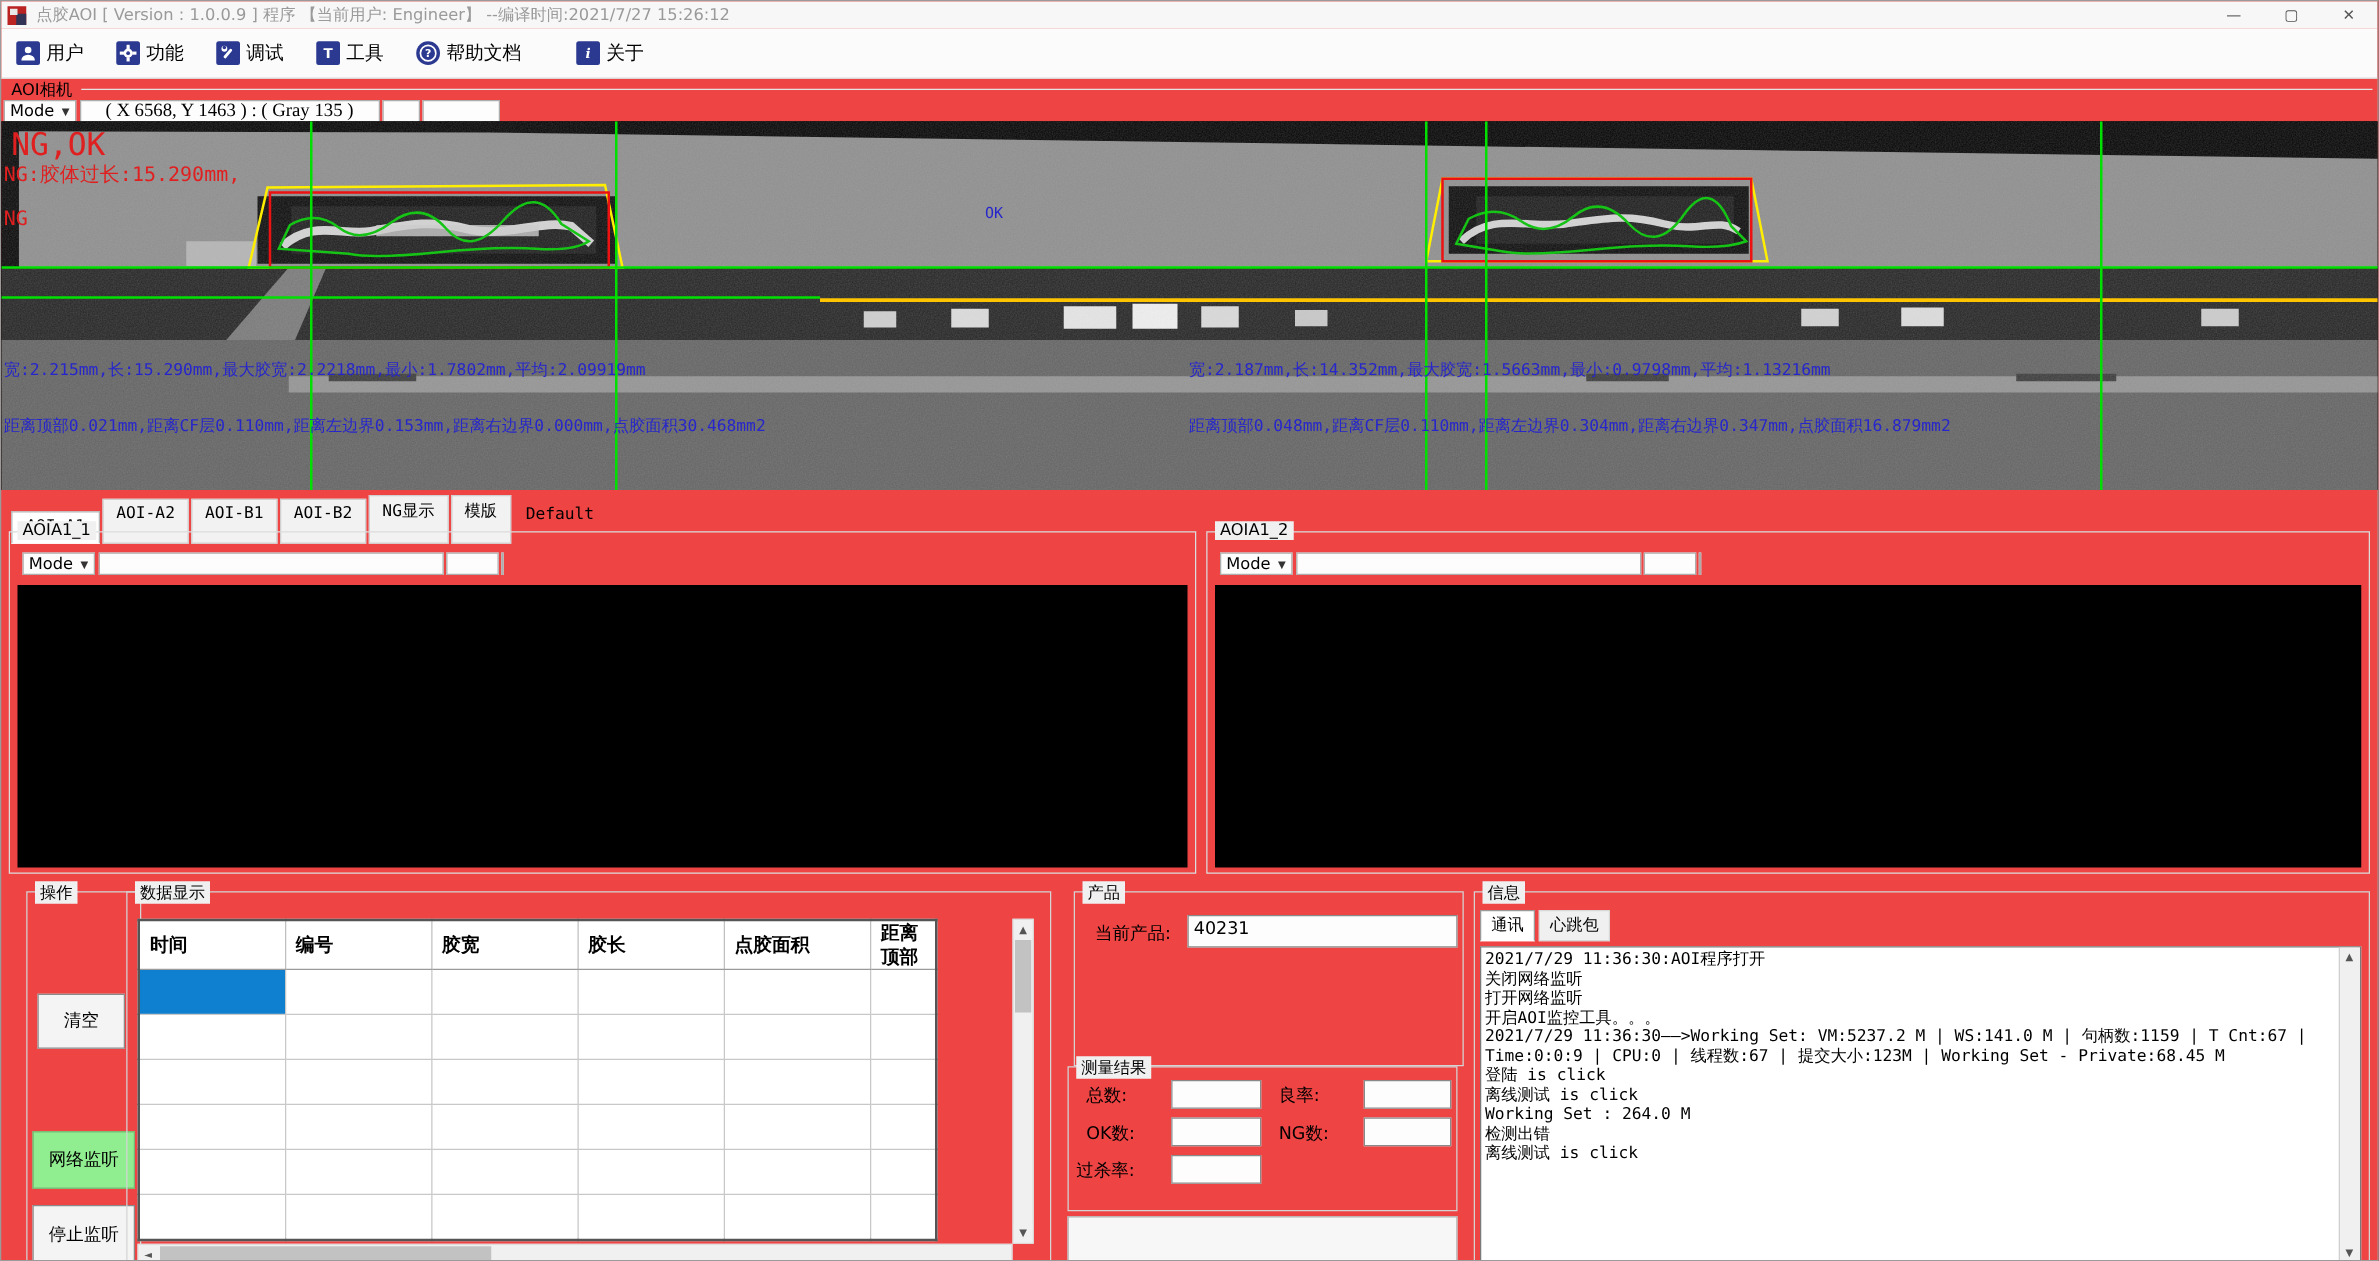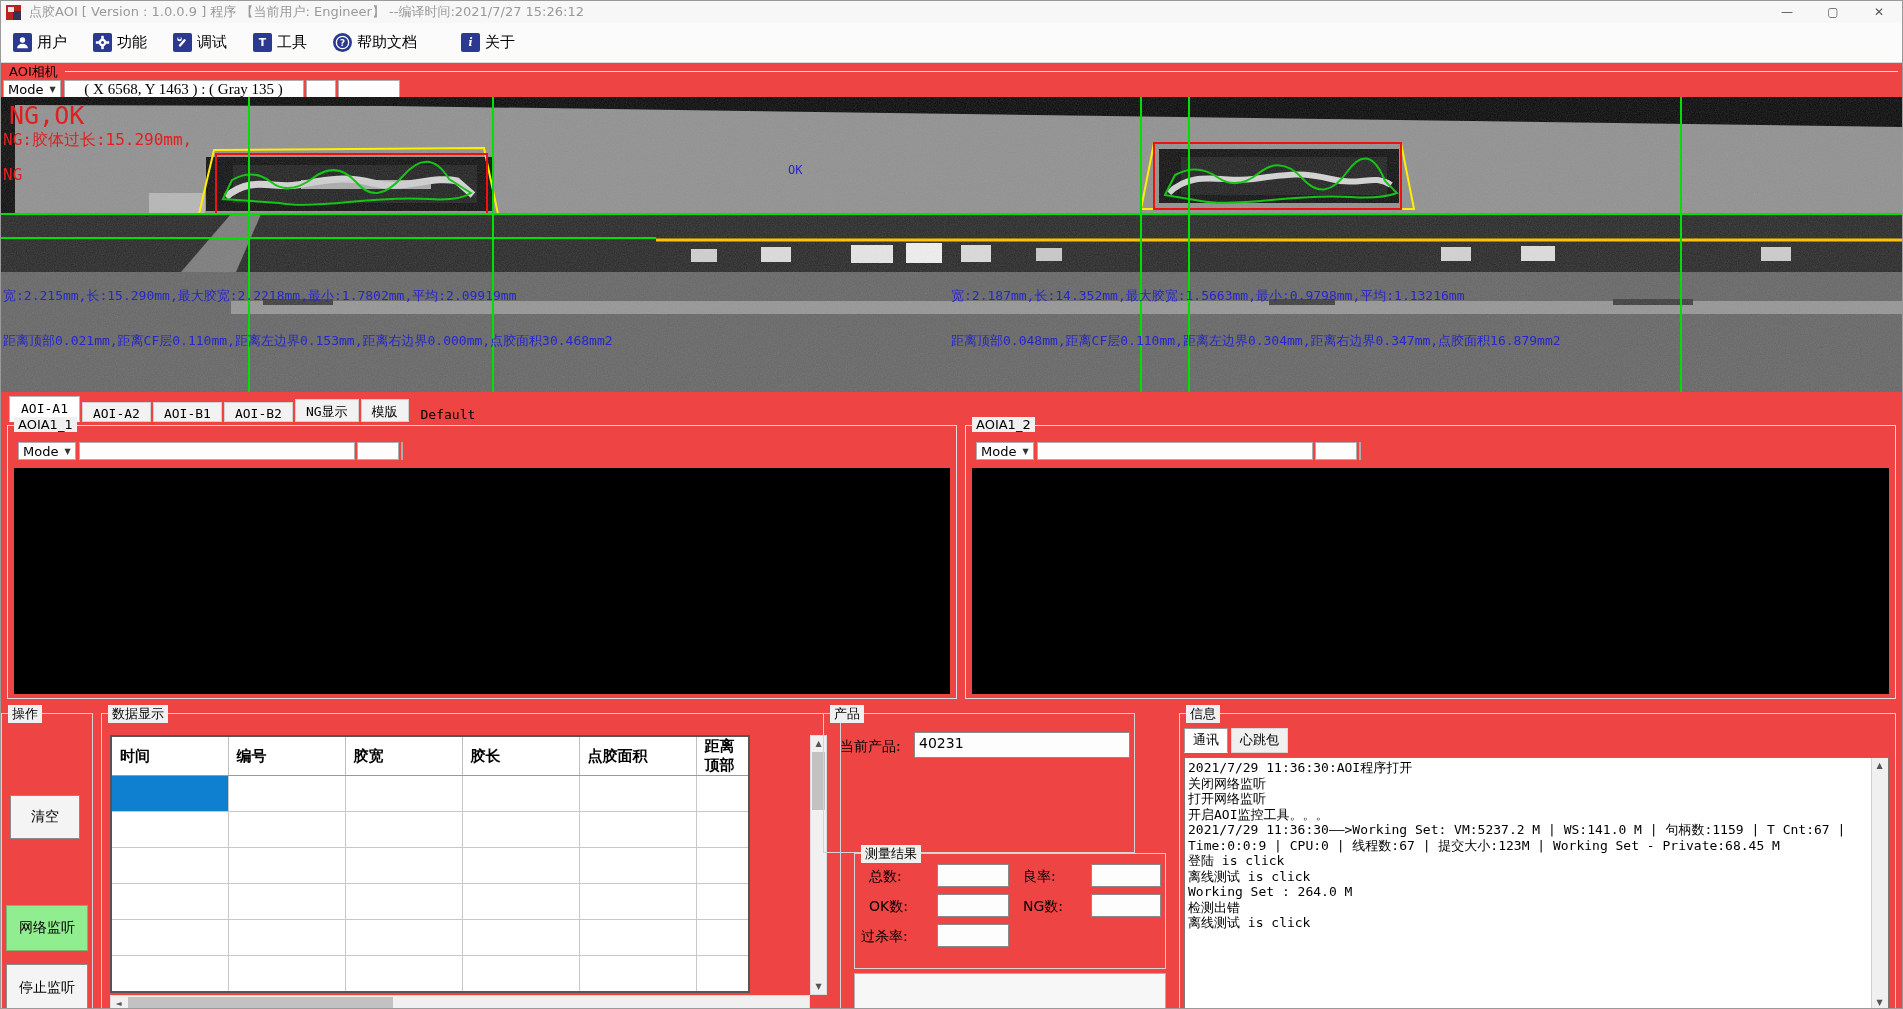--- a/index.html
+++ b/index.html
@@ -37,21 +37,21 @@
   .sfield2 { width:62px; margin-left:2px; }
 
   .camera { position:absolute; left:0; top:96px; width:1903px; height:295px; background:#000; }
   .camera svg { position:absolute; left:0; top:0; }
   .ov { position:absolute; white-space:nowrap; font-family:"DejaVu Sans Mono","Liberation Mono",monospace; }
   .ov-red { color:#e02020; }
   .ov-blue { color:#2626cc; }
 
   
   .tabstrip { position:absolute; left:8px; top:395px; display:flex; align-items:flex-end; gap:2px; }
-  .tab { font-family:"DejaVu Sans Mono","Liberation Mono",monospace; font-size:13px; padding:3px 10px 0; border:1px solid #d0d0d0; background:#f2f2f2; color:#000; }
+  .tab { font-family:"DejaVu Sans Mono","Liberation Mono",monospace; font-size:13px; padding:3px 10px 16px; border:1px solid #d0d0d0; background:#f2f2f2; color:#000; }
   .tab.active { background:#fff; border:1px solid #b5b5b5; border-bottom:1px solid #fff; padding:4px 11px 5px; }
   .tab.flat { border:none; background:transparent; }
 
   
   .panel-mode-row { position:absolute; left:10px; top:16px; height:18px; display:flex; }
   .pcoord { width:276px; margin-left:3px; }
   .psmall { width:42px; margin-left:2px; }
   .plong { margin-left:2px; flex:1; }
   .blackview { position:absolute; left:6px; top:42px; right:6px; bottom:4px; background:#000; }
 
@@ -273,21 +273,21 @@
         <span>Mode</span>
         <span class="dd-arrow">▼</span>
       </div>
       <div class="tfield pcoord"></div>
       <div class="tfield psmall"></div>
       <div class="tfield plong"></div>
     </div>
     <div class="blackview"></div>
   </div>
 
-  <div class="gbox" style="left:0; top:712px; width:92px; height:297px; border-color:#d4d4d4;">
+  <div class="gbox" style="left:20px; top:712px; width:92px; height:297px; border-color:#d4d4d4;">
     <div class="glabel">操作</div>
     <div class="btn" style="left:8px; top:81px; width:70px; height:44px;">清空</div>
     <div class="btn btn-green" style="left:4px; top:191px; width:82px; height:46px;">网络监听</div>
     <div class="btn" style="left:4px; top:250px; width:82px; height:47px;">停止监听</div>
   </div>
 
   <div class="gbox" style="left:100px; top:712px; width:740px; height:297px; border-color:#d4d4d4;">
     <div class="glabel">数据显示</div>
     <table class="dtable">
       <colgroup>
@@ -365,21 +365,21 @@
       <div class="sb-thumb" style="left:1px; top:16px; width:13px; height:58px;"></div>
       <div class="sb-btn" style="left:0; bottom:0;">▼</div>
     </div>
 
     <div class="sb-h" style="left:8px; top:281px; width:700px;">
       <div class="sb-btn" style="left:0; top:0;">◄</div>
       <div class="sb-thumb" style="left:17px; top:1px; width:265px; height:13px;"></div>
     </div>
   </div>
 
-  <div class="gbox" style="left:822px; top:712px; width:312px; height:140px; border-color:#d4d4d4;padding-left:33px;">
+  <div class="gbox" style="left:858px; top:712px; width:312px; height:140px; border-color:#d4d4d4;padding-left:33px;">
     <div class="glabel">产品</div>
     <div class="plabel" style="left:16px; top:24px;">当前产品:</div>
     <div class="pfield" style="left:90px; top:18px; width:216px; height:26px;">40231</div>
   </div>
 
   <div class="gbox" style="left:853px; top:852px; width:312px; height:116px; border-color:#d4d4d4;">
     <div class="glabel">测量结果</div>
     <div class="plabel" style="left:14px; top:14px;">总数:</div>
     <div class="pfield" style="left:82px; top:10px; width:72px; height:23px;"></div>
     <div class="plabel" style="left:168px; top:14px;">良率:</div>

